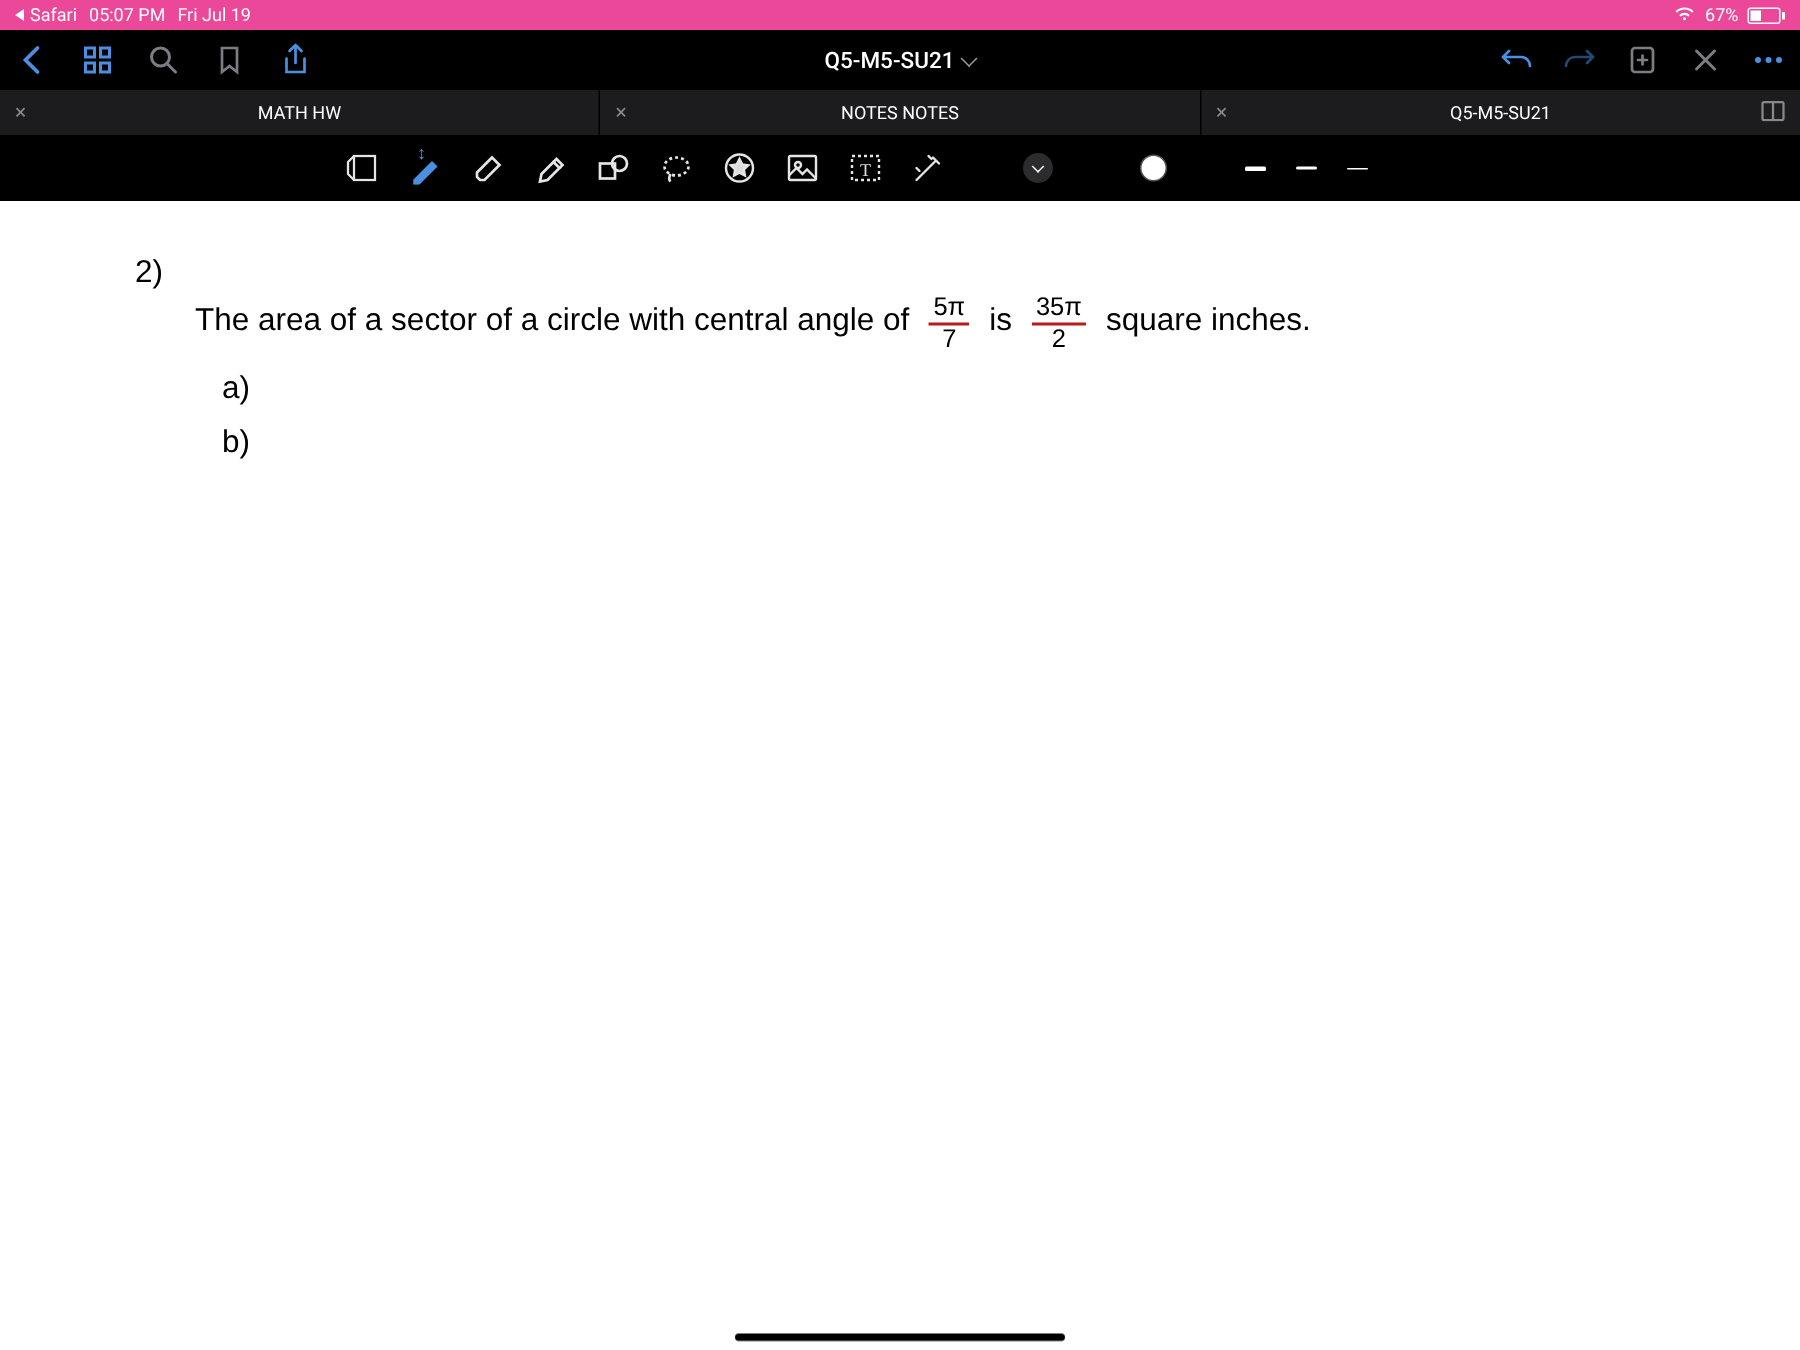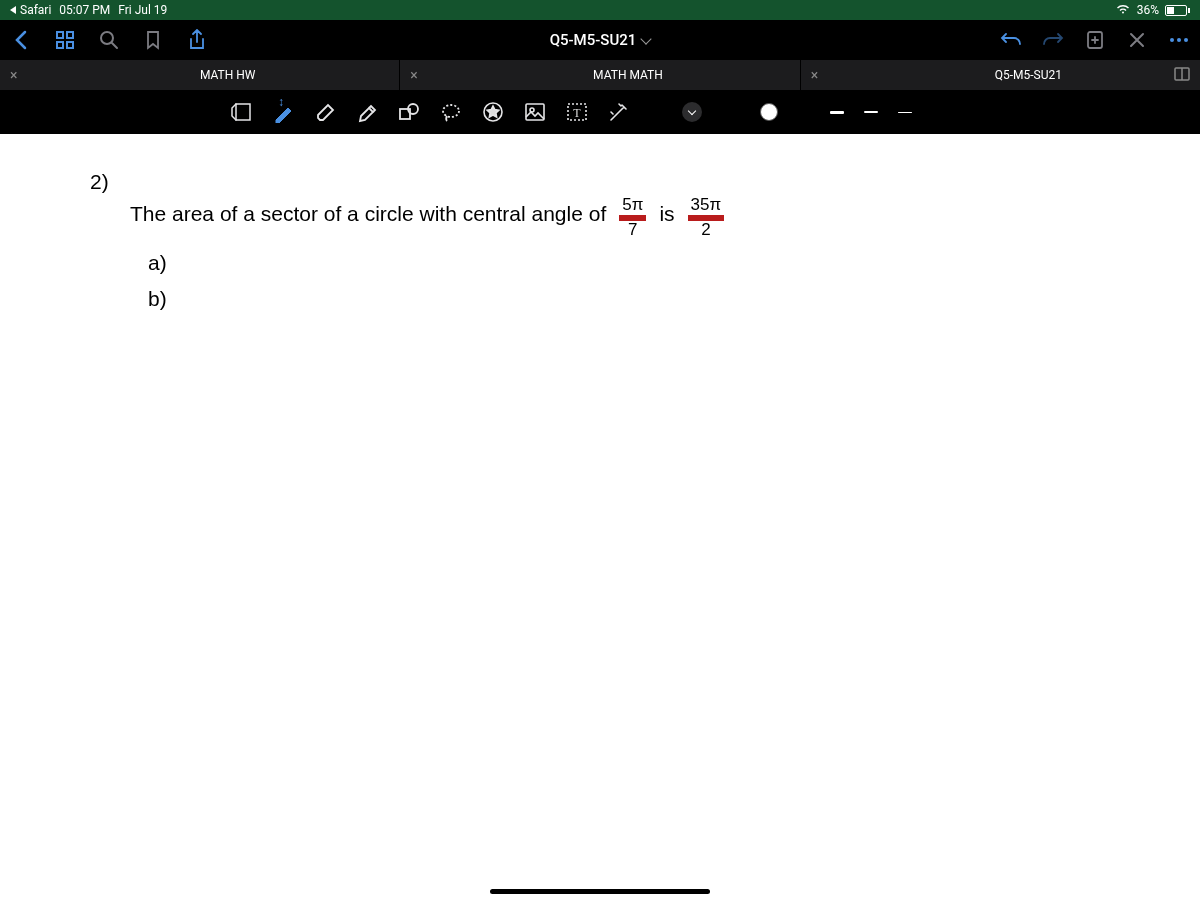--- a/index.html
+++ b/index.html
@@ -4,21 +4,21 @@
 <style>
   * { margin: 0; padding: 0; box-sizing: border-box; }
   body {
     font-family: -apple-system, BlinkMacSystemFont, "Segoe UI", Roboto, sans-serif;
     background: #fff;
     width: 1200px;
     height: 900px;
     overflow: hidden;
   }
   .status-bar {
-    background: #14532d;
+    background: #ec4899;
     color: #fff;
     height: 20px;
     display: flex;
     align-items: center;
     justify-content: space-between;
     padding: 0 10px;
     font-size: 12px;
   }
   .status-left { display: flex; align-items: center; gap: 8px; }
   .status-right { display: flex; align-items: center; gap: 6px; }
@@ -67,21 +67,21 @@
   .tab {
     flex: 1;
     display: flex;
     align-items: center;
     padding: 0 10px;
     border-right: 1px solid #000;
     position: relative;
   }
   .tab:last-child { border-right: none; }
   .tab-close { color: #888; margin-right: auto; font-size: 14px; cursor: pointer; }
-  .tab-label { position: absolute; left: 50%; transform: translateX(-50%); white-space: nowrap; margin-left: 28px; }
+  .tab-label { position: absolute; left: 50%; transform: translateX(-50%); white-space: nowrap; }
   .tab-extra { margin-left: auto; color: #888; }
   .toolbar {
     background: #000;
     height: 44px;
     display: flex;
     align-items: center;
     padding: 0 20px 0 230px;
     gap: 20px;
     color: #e5e5e7;
   }
@@ -109,21 +109,21 @@
   .inline-math { display: inline-flex; gap: 10px; margin-top: 32px; }
   .frac {
     display: inline-flex;
     flex-direction: column;
     align-items: center;
     font-size: 17px;
     line-height: 1.1;
     vertical-align: middle;
     margin: 0 3px;
   }
-  .frac-num { border-bottom: 6px solid #b91c1c; padding: 0 3px; }
+  .frac-num { border-bottom: 2px solid #b91c1c; padding: 0 3px; }
   .frac-den { padding: 0 3px; }
   .sub-items { margin-top: 6px; padding-left: 18px; }
   .sub-item { display: flex; gap: 14px; }
   .sub-label { min-width: 22px; }
   .home-indicator {
     position: fixed;
     bottom: 6px;
     left: 50%;
     transform: translateX(-50%);
     width: 220px;
@@ -157,21 +157,21 @@
     </span>
     <span>05:07 PM</span>
     <span>Fri Jul 19</span>
   </div>
   <div class="status-right">
     <span>
       <svg width="16" height="12" viewBox="0 0 16 12">
           <path d="M8 10.5a1 1 0 100-2 1 1 0 000 2zM4.5 7a5 5 0 017 0l-1 1a3.5 3.5 0 00-5 0l-1-1zM2 4.5a8.5 8.5 0 0112 0l-1 1a7 7 0 00-10 0l-1-1z" fill="#fff"></path>
         </svg>
     </span>
-    <span>36%</span>
+    <span>67%</span>
     <span class="battery">
       <span class="battery-body">
           <span class="battery-fill"></span>
         </span>
       <span class="battery-tip"></span>
     </span>
   </div>
 </div>
 
 <div class="nav-bar">
@@ -242,21 +242,21 @@
   </div>
 </div>
 
 <div class="tabs-bar">
   <div class="tab">
     <span class="tab-close">×</span>
     <span class="tab-label">MATH HW</span>
   </div>
   <div class="tab">
     <span class="tab-close">×</span>
-    <span class="tab-label">MATH MATH</span>
+    <span class="tab-label">NOTES NOTES</span>
   </div>
   <div class="tab">
     <span class="tab-close">×</span>
     <span class="tab-label">Q5-M5-SU21</span>
     <span class="tab-extra">
       <svg width="16" height="14" viewBox="0 0 16 14" fill="none" stroke="#888" stroke-width="1.5">
           <rect x="1" y="1" width="14" height="12" rx="1"></rect>
           <path d="M8 1v12"></path>
         </svg>
     </span>
@@ -343,20 +343,21 @@
         <span>The area of a sector of a circle with central angle of</span>
         <span class="frac">
           <span class="frac-num">5π</span>
           <span class="frac-den">7</span>
         </span>
         <span>is</span>
         <span class="frac">
           <span class="frac-num">35π</span>
           <span class="frac-den">2</span>
         </span>
+        <span>square inches.</span>
       </div>
       <div class="sub-items">
         <div class="sub-item">
           <span class="sub-label">a)</span>
         </div>
         <div class="sub-item">
           <span class="sub-label">b)</span>
         </div>
       </div>
     </div>

